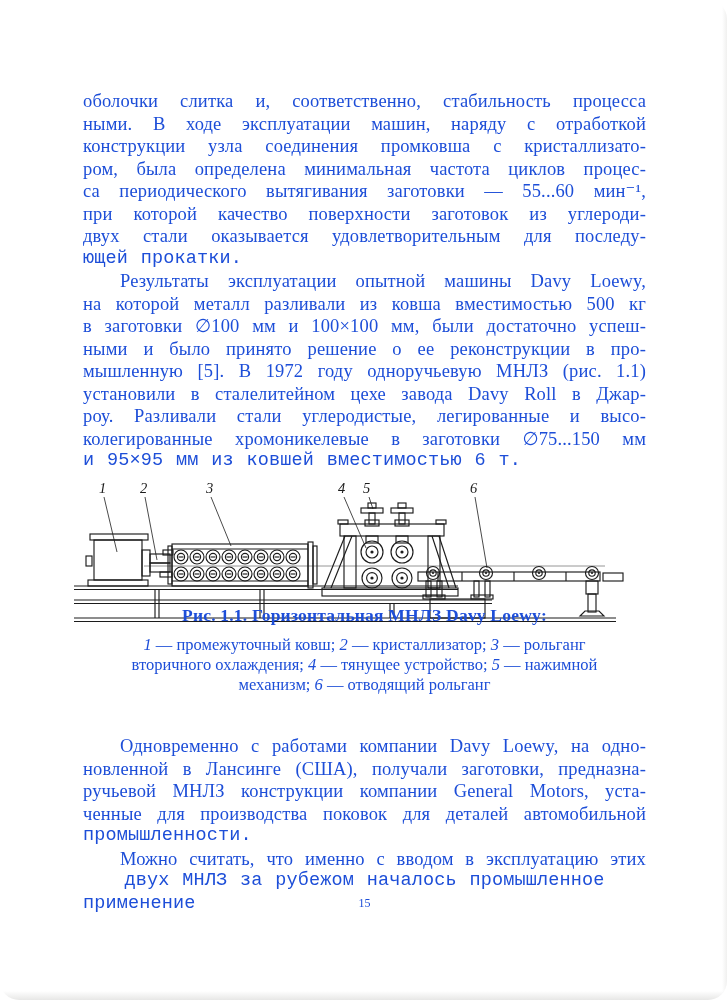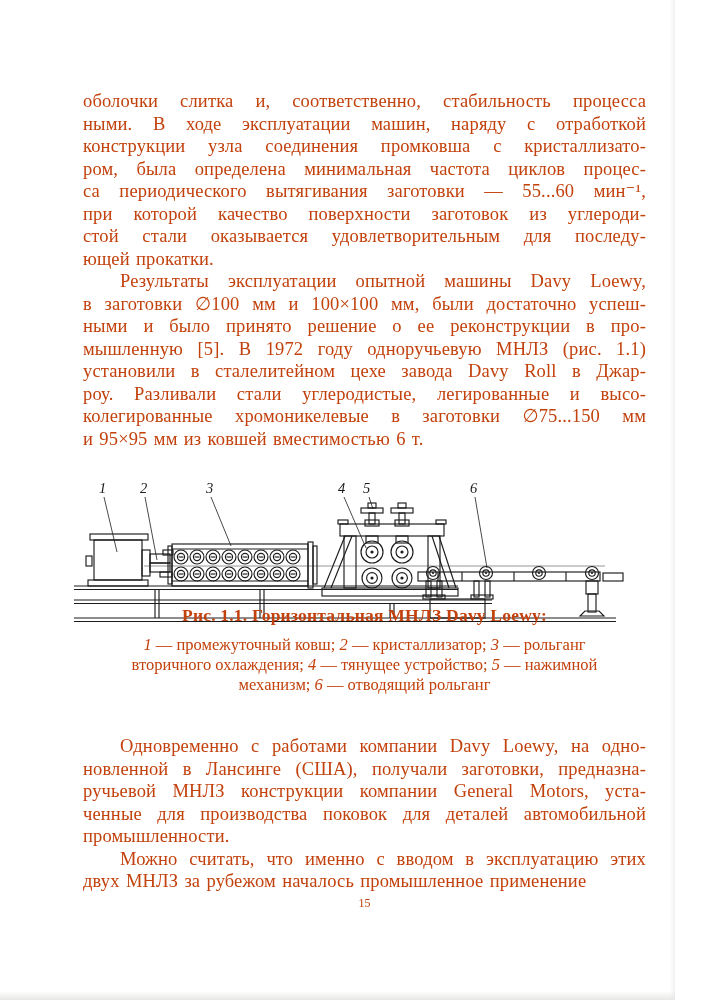--- a/index.html
+++ b/index.html
@@ -1,36 +1,36 @@
 <!DOCTYPE html>
 <html><head>
 <meta charset="utf-8">
 <style>
   html,body{margin:0;padding:0;background:#ffffff;}
   .page{
-    position:relative;width:675px;height:1000px;background:#ffffff;overflow:hidden;
-    font-family:"Liberation Serif","DejaVu Serif",serif;color:#c2410c;
+    position:relative;width:727px;height:1000px;background:#ffffff;overflow:hidden;
+    font-family:"Liberation Serif","DejaVu Serif",serif;color:#1d4ed8;border-radius:19px;
   }
   .page::after{
     content:"";position:absolute;left:0;right:0;bottom:0;height:9px;
     background:linear-gradient(rgba(255,255,255,0),#e7e7e6);pointer-events:none;
   }
   .page::before{
     content:"";position:absolute;top:0;bottom:0;right:0;width:5px;
     background:linear-gradient(to right,rgba(255,255,255,0),#f0f0ef);pointer-events:none;
   }
   .text-block{position:absolute;left:83px;width:563px;font-size:18.5px;line-height:22.5px;}
   .text-top{top:90px;}
   .text-bottom{top:735px;}
   .para{margin:0;padding:0;}
   .para .tl{
     text-align:justify;text-align-last:justify;
     letter-spacing:0.15px;word-spacing:1.5px;
   }
-  .para .tl:last-child{text-align:center;text-align-last:left;}
+  .para .tl:last-child{text-align:center;text-align-last:left;font-family:Liberation Mono, monospace;}
   .para.indent .tl:first-child{text-indent:37px;}
   .figure{position:absolute;left:60px;top:478px;width:600px;height:152px;}
   .figure svg{display:block;width:600px;height:152px;}
   .caption{position:absolute;left:83px;top:605px;width:563px;text-align:center;}
   .caption-title{font-weight:bold;font-size:17.5px;line-height:21px;margin-bottom:9px;letter-spacing:0.2px;}
   .caption-body{font-size:16.5px;line-height:20px;}
   .caption-body .tl{text-align:center;}
   .caption-body i{font-style:italic;}
   .page-number{position:absolute;left:83px;top:896px;width:563px;text-align:center;font-size:12px;}
   
@@ -45,25 +45,26 @@
 <div class="page">
 
   <div class="text-block text-top">
     <div class="para">
         <div class="tl">оболочки слитка и, соответственно, стабильность процесса</div>
         <div class="tl">ными. В ходе эксплуатации машин, наряду с отработкой</div>
         <div class="tl">конструкции узла соединения промковша с кристаллизато-</div>
         <div class="tl">ром, была определена минимальная частота циклов процес-</div>
         <div class="tl">са периодического вытягивания заготовки — 55...60 мин⁻¹,</div>
         <div class="tl">при которой качество поверхности заготовок из углероди-</div>
-        <div class="tl">стой стали оказывается удовлетворительным для последу-</div>
+        <div class="tl">двух стали оказывается удовлетворительным для последу-</div>
         <div class="tl">ющей прокатки.</div>
       </div>
     <div class="para indent">
         <div class="tl">Результаты эксплуатации опытной машины Davy Loewy,</div>
+        <div class="tl">на которой металл разливали из ковша вместимостью 500 кг</div>
         <div class="tl">в заготовки ∅100 мм и 100×100 мм, были достаточно успеш-</div>
         <div class="tl">ными и было принято решение о ее реконструкции в про-</div>
         <div class="tl">мышленную [5]. В 1972 году одноручьевую МНЛЗ (рис. 1.1)</div>
         <div class="tl">установили в сталелитейном цехе завода Davy Roll в Джар-</div>
         <div class="tl">роу. Разливали стали углеродистые, легированные и высо-</div>
         <div class="tl">колегированные хромоникелевые в заготовки ∅75...150 мм</div>
         <div class="tl">и 95×95 мм из ковшей вместимостью 6 т.</div>
       </div>
   </div>
 

